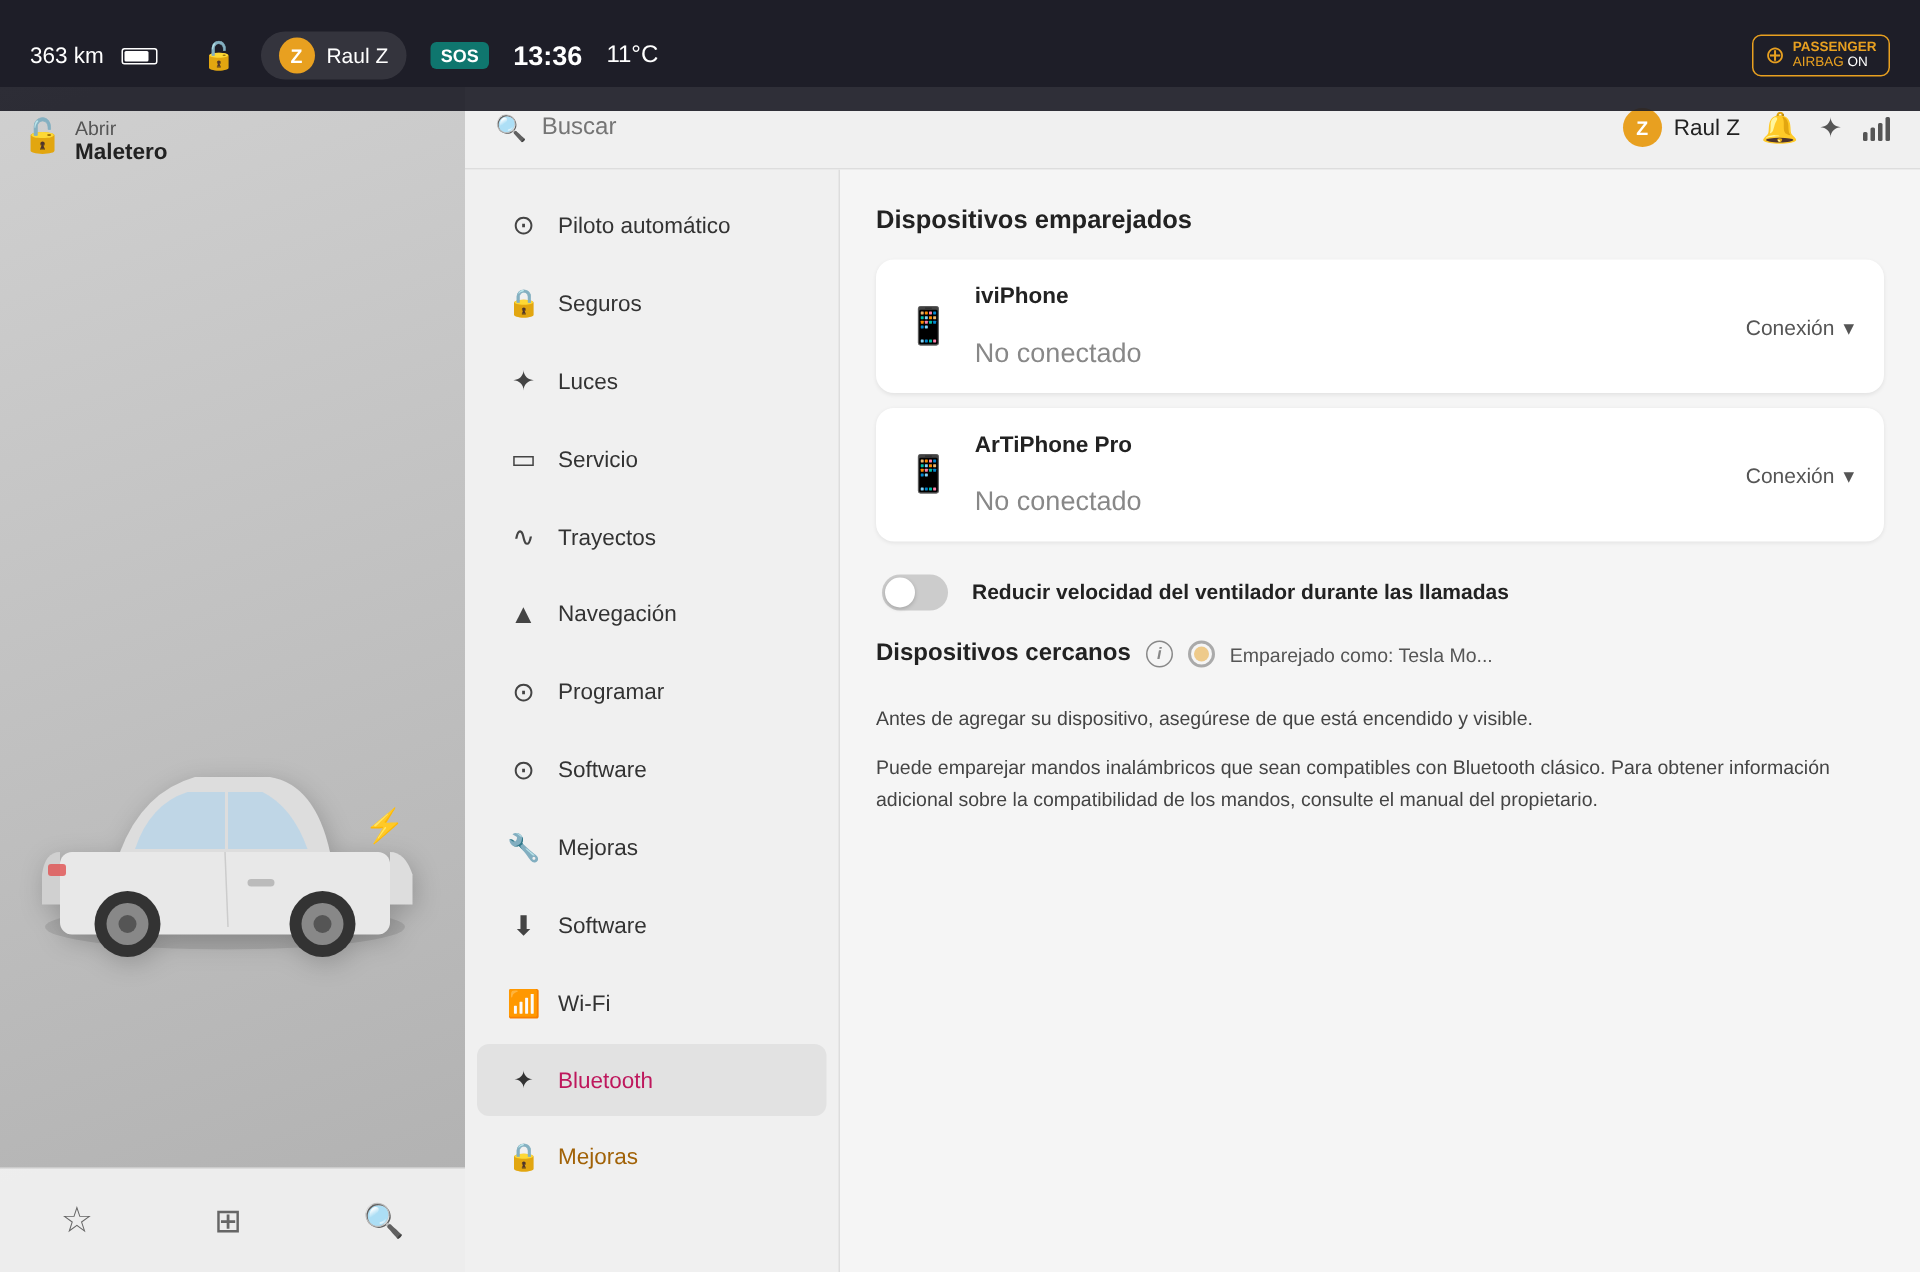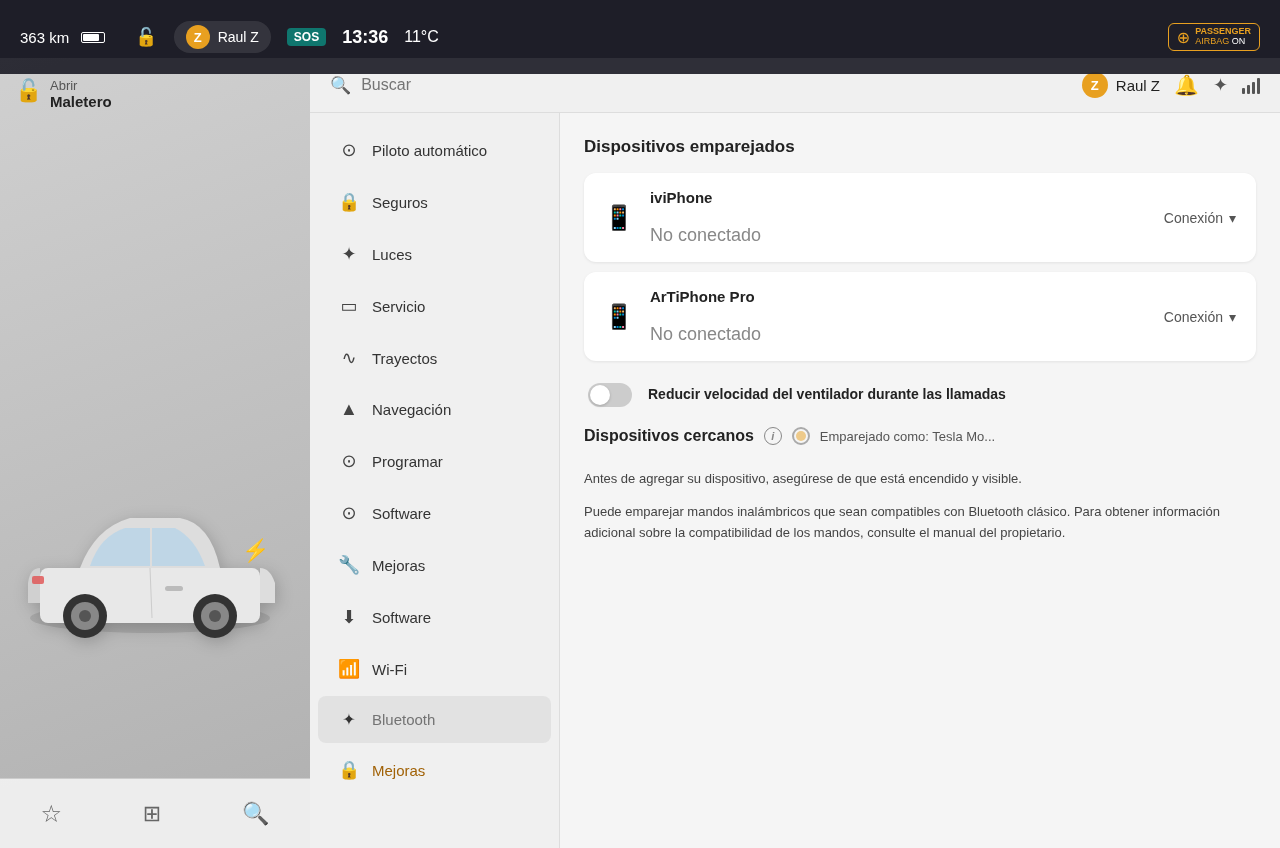--- a/index.html
+++ b/index.html
@@ -466,21 +466,21 @@
         <div class="menu-item">
           <span class="menu-icon">⬇</span>
           <span>Software</span>
         </div>
         <div class="menu-item">
           <span class="menu-icon">📶</span>
           <span style="font-size:15px;color:#333;">Wi-Fi</span>
         </div>
         <div class="menu-item active" style="background:#e2e2e2;">
           <span class="menu-icon" style="color:#333;font-size:16px;">✦</span>
-          <span style="font-size:15px;color:#737373;font-weight:500;">Bluetooth</span>
+          <span style="font-size:15px;color:#be185d;font-weight:500;">Bluetooth</span>
         </div>
         <div class="menu-item">
           <span class="menu-icon">🔒</span>
           <span style="font-size:15px;color:#a16207;">Mejoras</span>
         </div>
       </div>
 
       <div class="settings-content">
 
         <div class="section-title">Dispositivos emparejados</div>

